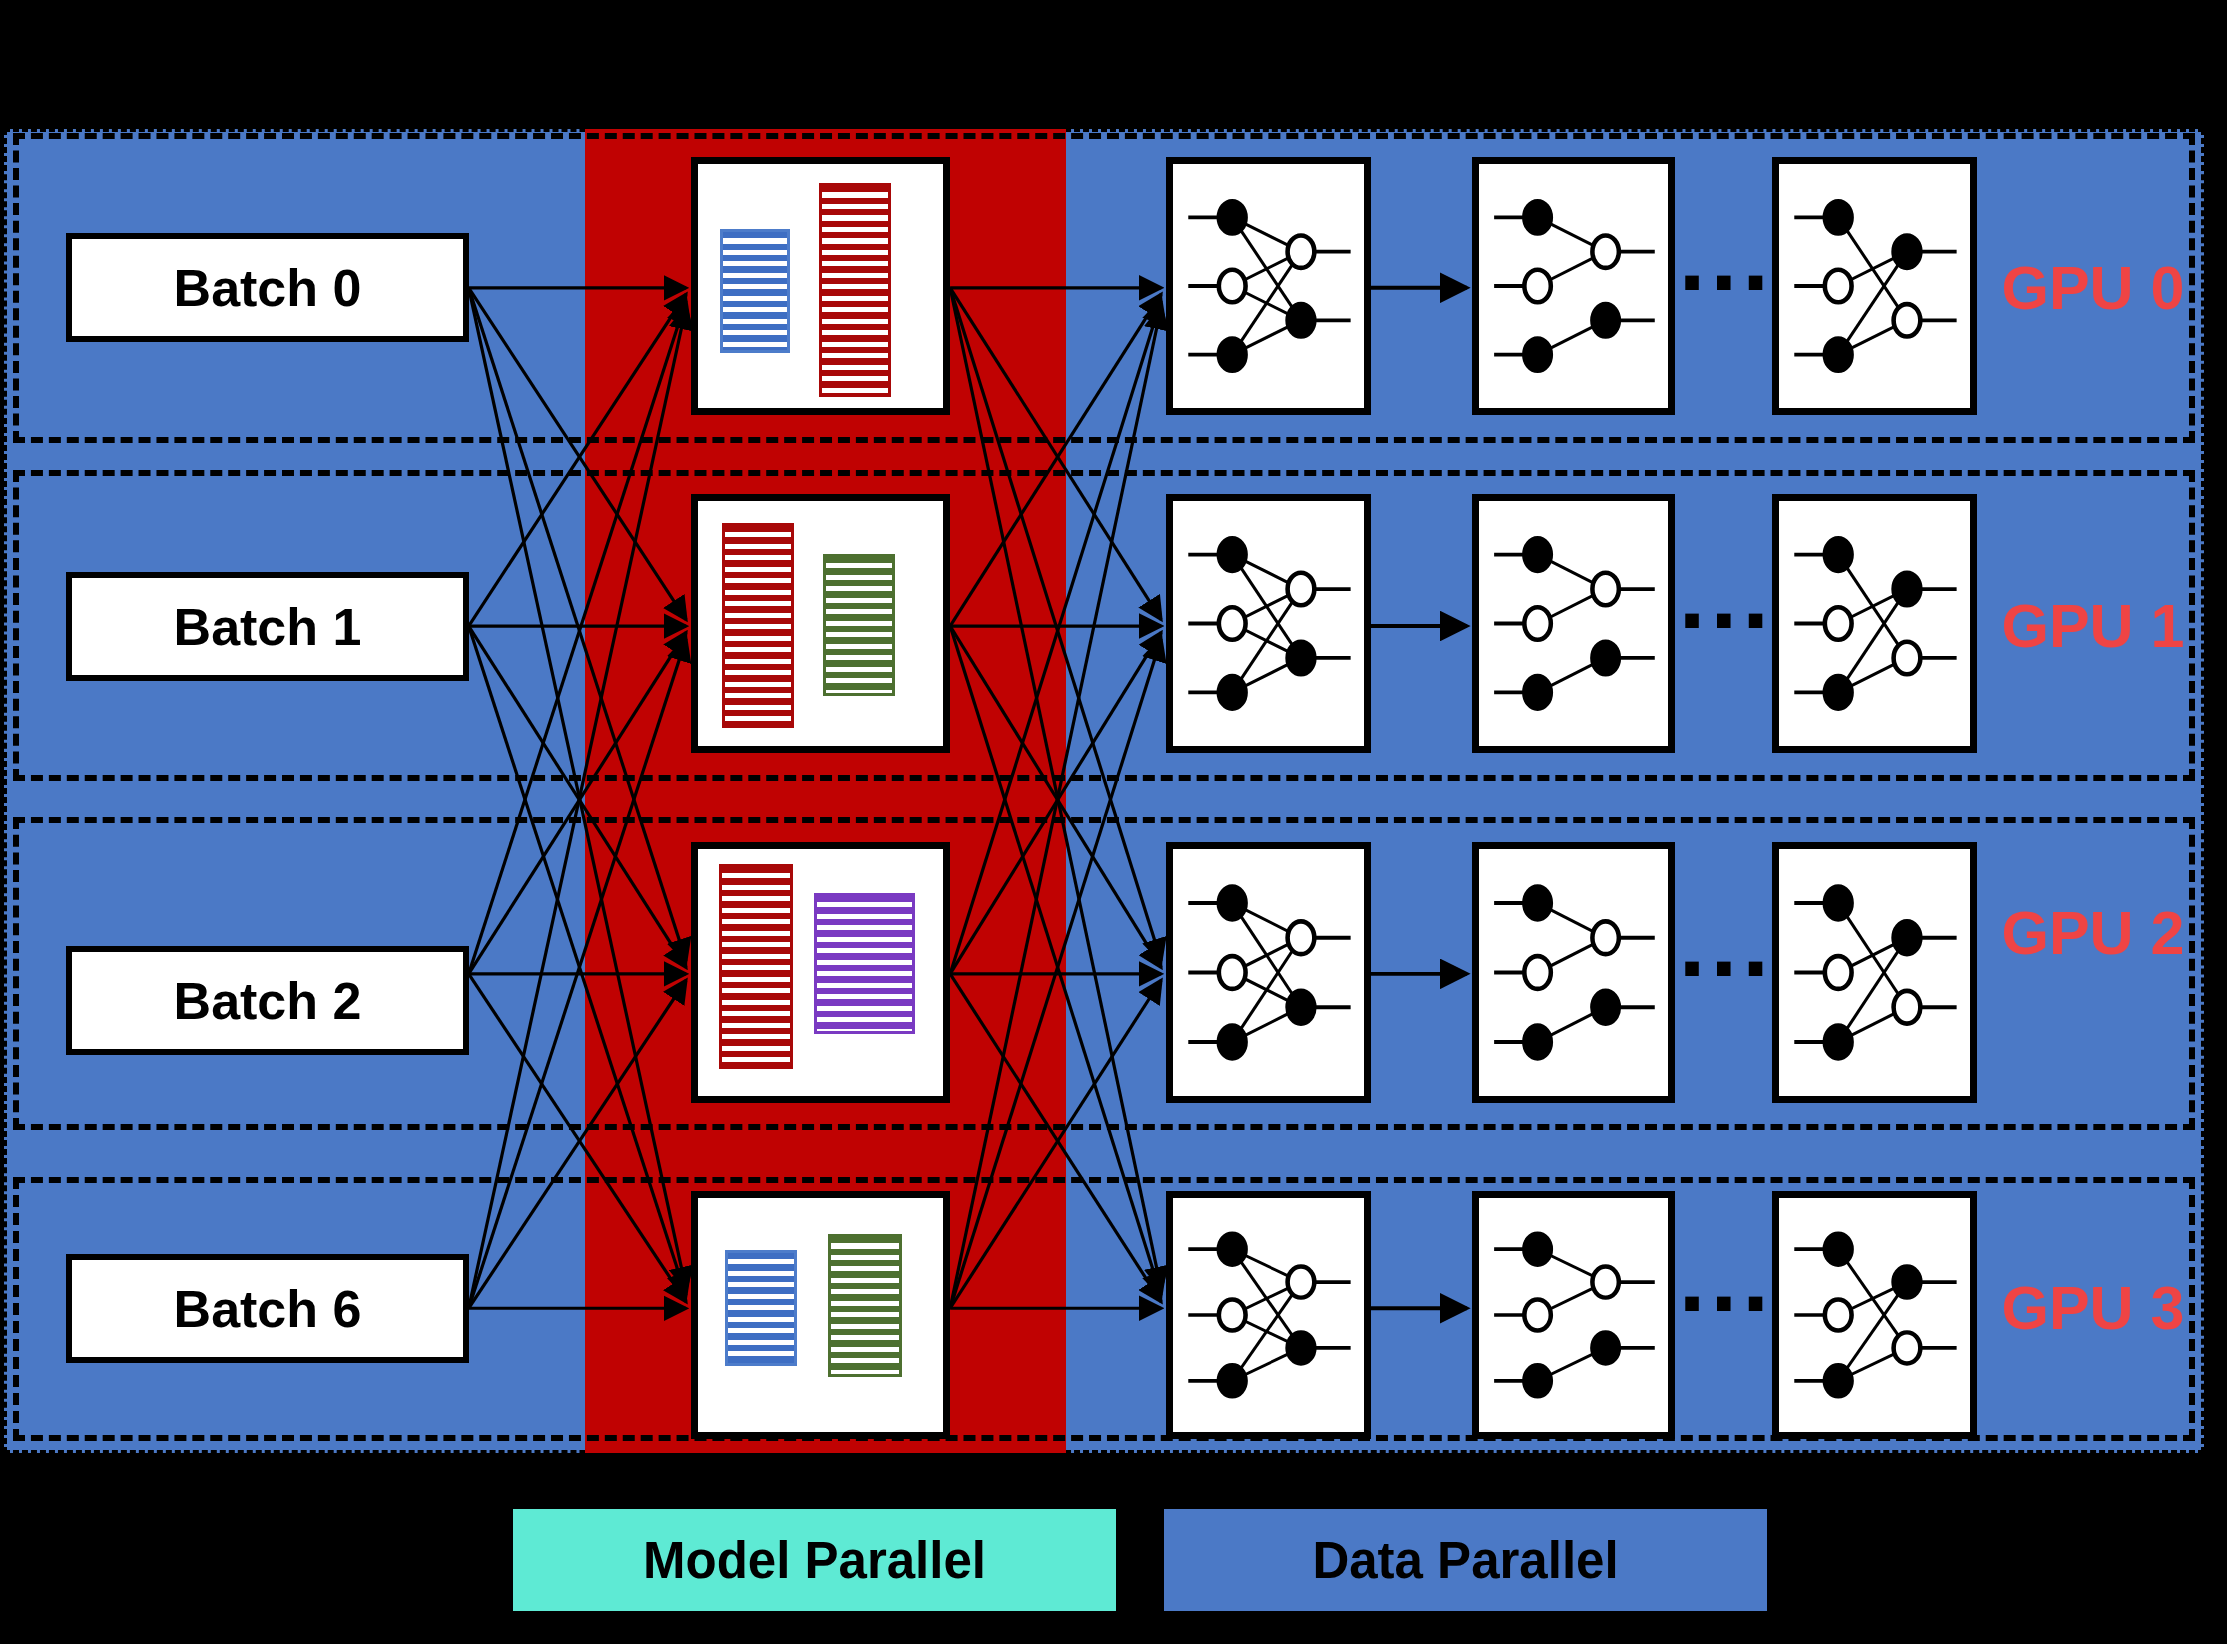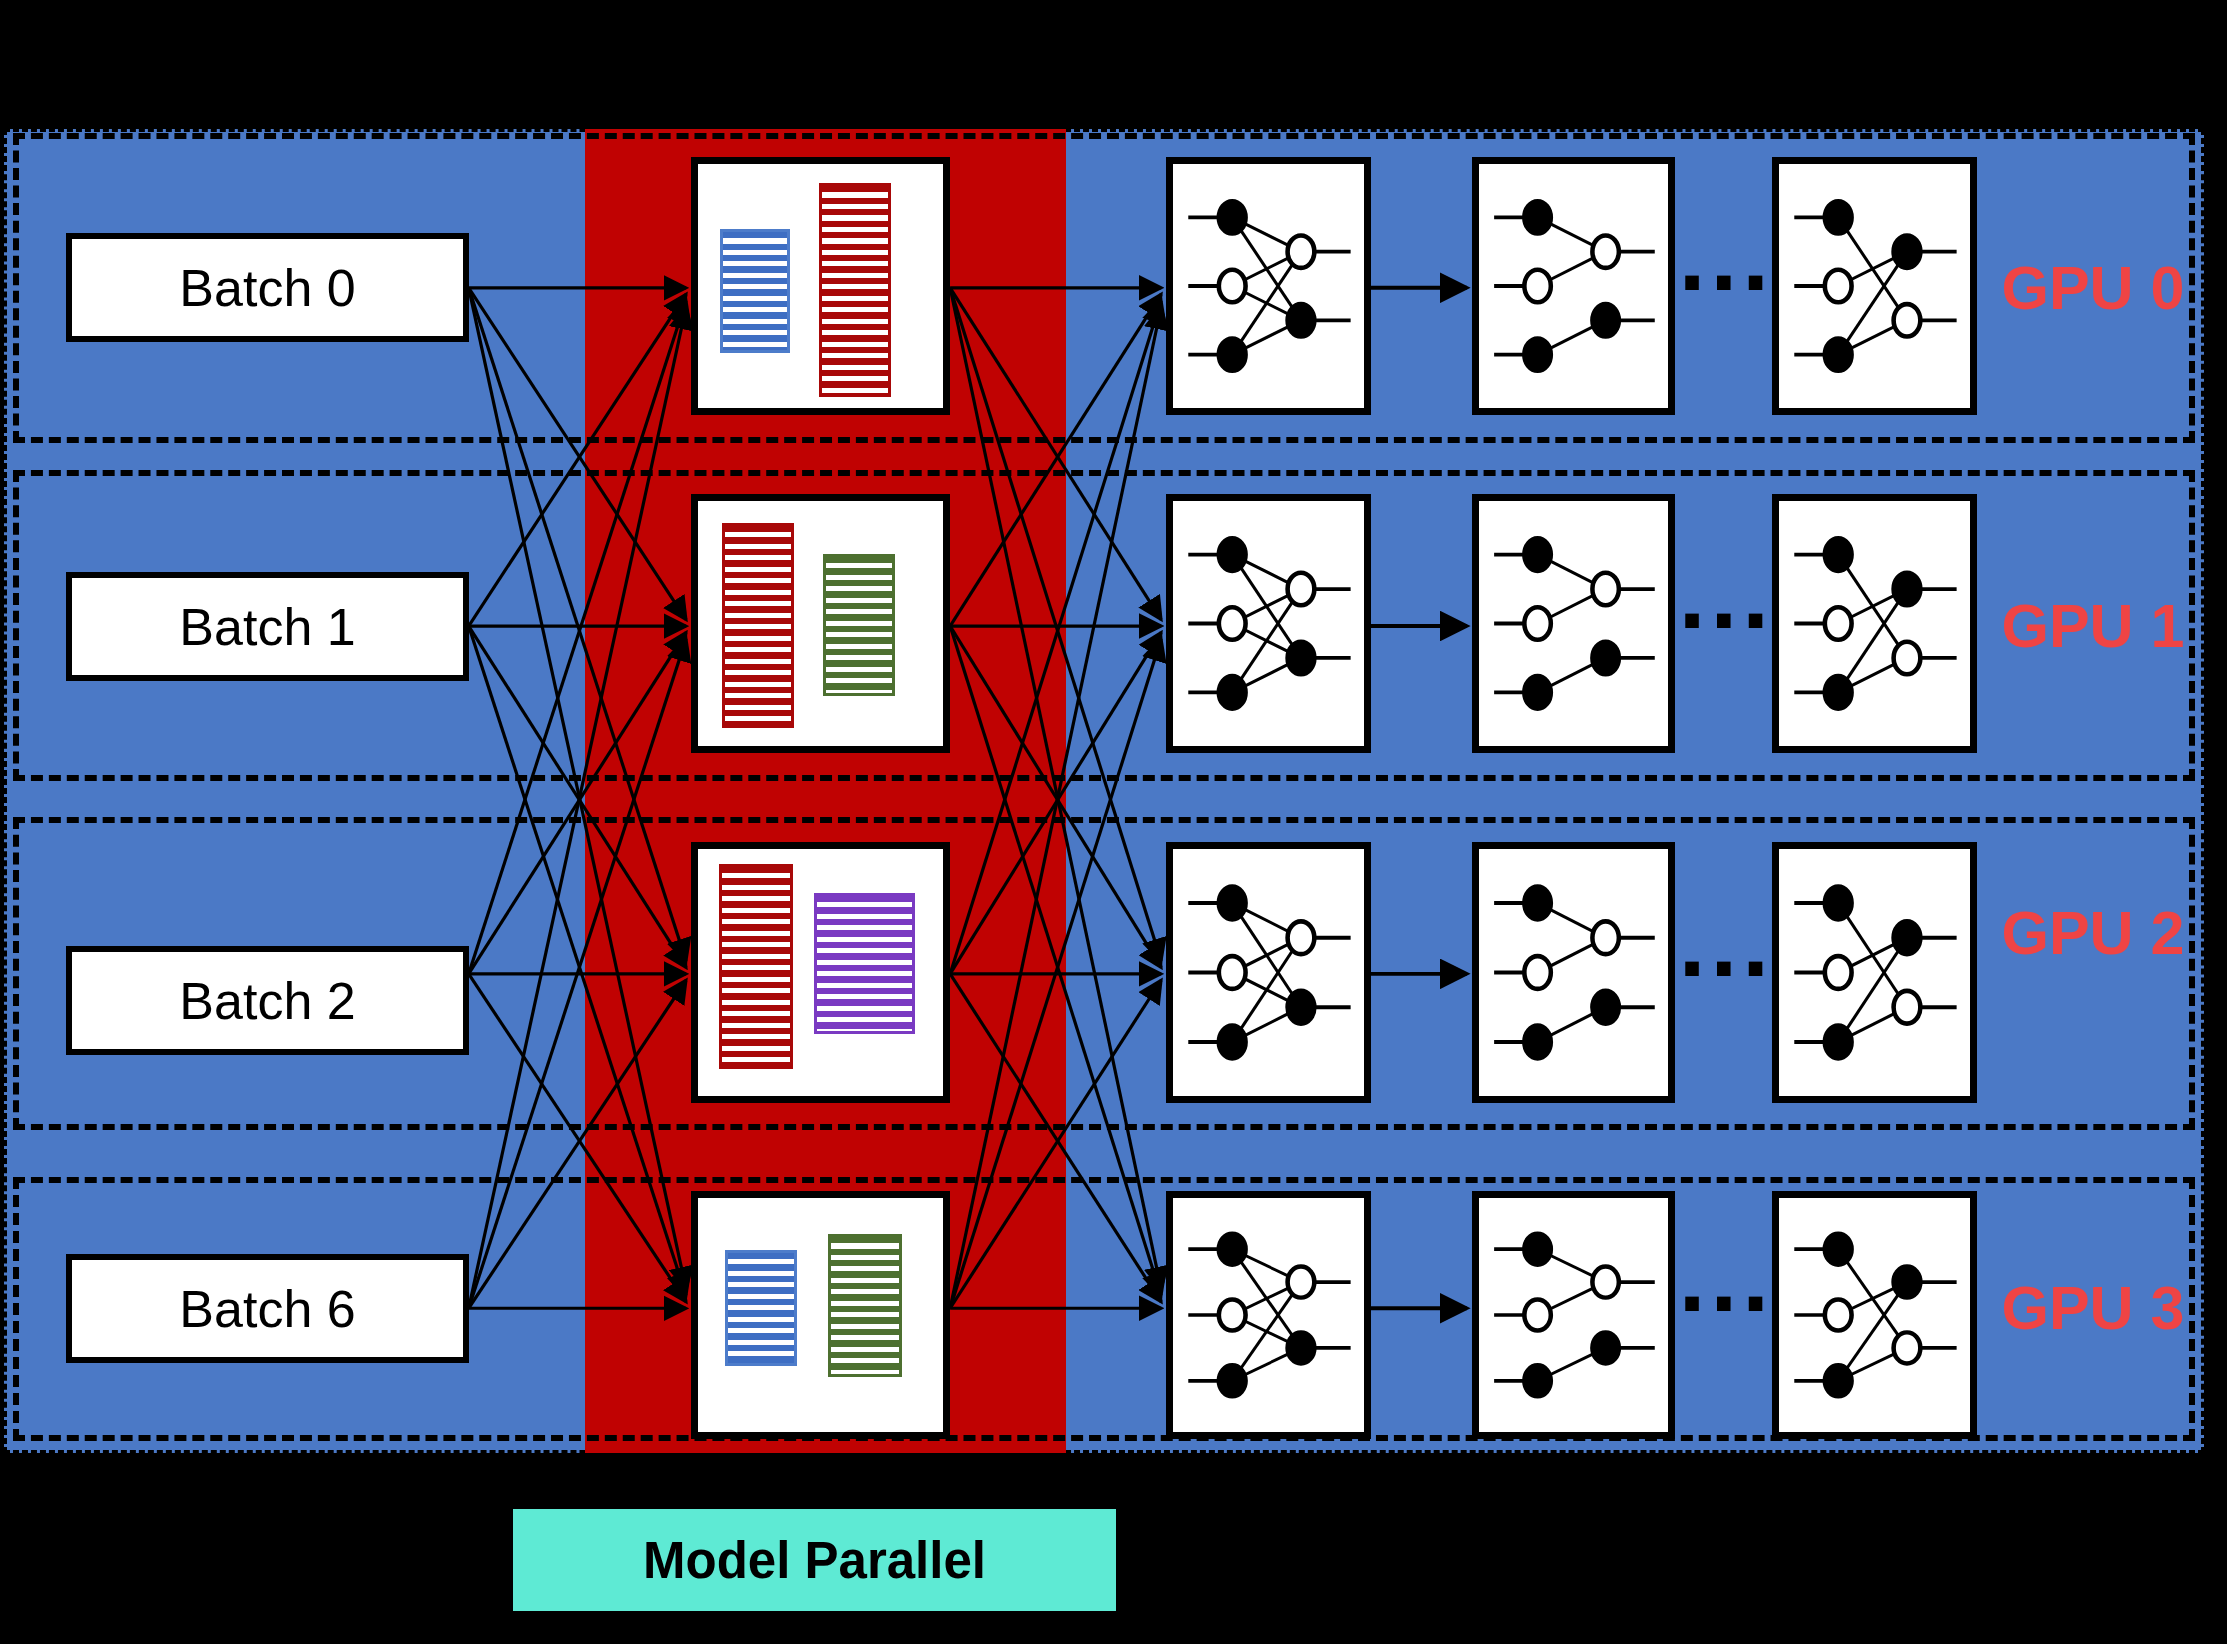--- a/index.html
+++ b/index.html
@@ -4,21 +4,21 @@
 <style>
   html,body{margin:0;padding:0;background:#000;}
   .canvas{position:relative;width:2227px;height:1644px;background:#000;
           font-family:"Liberation Sans",sans-serif;overflow:hidden;}
   .blue-area{position:absolute;box-sizing:border-box;border:3.8px dashed #000;}
   .red-column{position:absolute;}
   .gpu-row{position:absolute;left:12.8px;width:2182px;box-sizing:border-box;
            border:6.4px dashed #000;background:transparent;}
   .batch-box{position:absolute;left:66px;width:403px;height:109px;box-sizing:border-box;
              background:#fff;border:6.4px solid #000;display:flex;align-items:center;
-             justify-content:center;font-size:52px;font-weight:400;color:#000;}
+             justify-content:center;font-size:52px;font-weight:700;color:#000;}
   .embed-box{position:absolute;left:691px;width:259px;box-sizing:border-box;
              background:#fff;border:7.7px solid #000;}
   .nn-box{position:absolute;box-sizing:border-box;background:#fff;border:7.7px solid #000;}
   .nn-box svg{display:block;width:100%;height:100%;}
   .stripe-table{position:absolute;box-sizing:border-box;border:3.8px solid #000;}
   .dots{position:absolute;display:flex;align-items:center;justify-content:center;
         font-size:96px;font-weight:700;color:#000;letter-spacing:5.1px;}
   .dots span{transform:translateY(-31px);}
   .gpu-label{position:absolute;display:flex;align-items:center;justify-content:center;
              font-size:61px;font-weight:700;color:#ef4444;}
@@ -28,20 +28,23 @@
 </style>
 </head>
 <body>
 
 <div class="canvas" id="diagram">
   <div class="blue-area" id="blueArea" style="left: 3.8px; top: 129px; width: 2200px; height: 1324px; background: rgb(75, 121, 198);"></div>
   <div class="red-column" id="redColumn" style="left: 585px; top: 129px; width: 481px; height: 1324px; background: rgb(192, 2, 2);"></div>
 
   <div class="legend-box" id="legendModel" style="left: 513px; background: #5eead4;">
     <span>Model Parallel</span>
+  </div>
+  <div class="legend-box" id="legendData" style="left: 1164px; background: rgb(75, 121, 198);">
+    <span>Data Parallel</span>
   </div>
 <div class="gpu-row" style="top: 133px; height: 310px;"></div>
     <div class="batch-box" style="top: 233px;">
       <span>Batch 0</span>
     </div>
     <div class="embed-box" style="top: 157px; height: 258px; width: 259px;">
       <div class="stripe-table" style="left: 22.4px; top: 65px; width: 70px; height: 124px; border-color: rgb(77, 124, 202); background: repeating-linear-gradient(rgb(62, 110, 195) 0px, rgb(62, 110, 195) 6.4px, rgb(255, 255, 255) 6.4px, rgb(255, 255, 255) 11.5px);"></div>
       <div class="stripe-table" style="left: 121px; top: 18.5px; width: 72px; height: 214px; border-color: rgb(168, 8, 8); background: repeating-linear-gradient(rgb(168, 8, 8) 0px, rgb(168, 8, 8) 6.4px, rgb(255, 255, 255) 6.4px, rgb(255, 255, 255) 11.5px);"></div>
     </div>
     <div class="nn-box" style="left: 1166px; width: 205px; top: 157px; height: 258px;">

